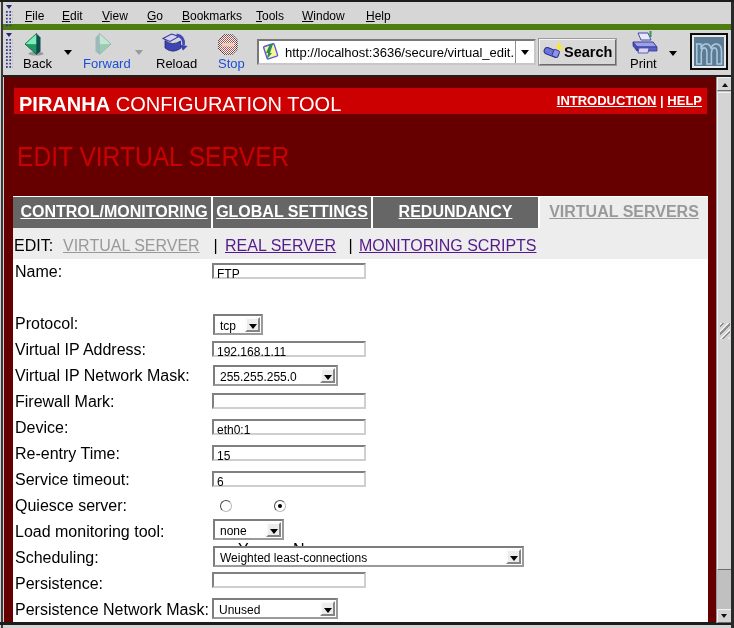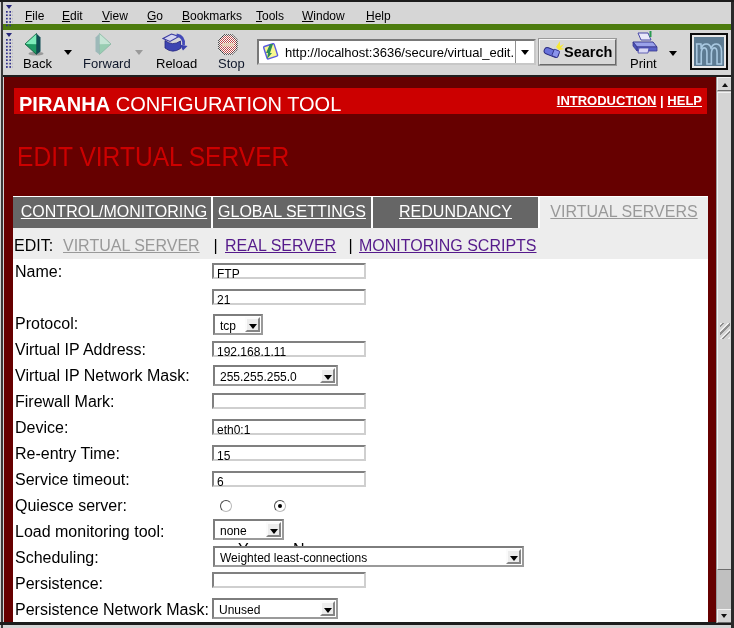--- a/index.html
+++ b/index.html
@@ -21,21 +21,21 @@
 .grippy .dots { position:absolute; left:2px; top:8px; width:6.5px; bottom:2px;
   background-image:radial-gradient(circle at 1px 1px, #30308a 0.9px, transparent 1.1px);
   background-size:3.4px 3.4px; }
 .mitem { position:absolute; top:7px; font-size:12px; color:#000; }
 .mitem u { text-decoration:underline; }
 
 
 #toolbar { left:3px; top:30px; width:728px; height:44px; background:#d6d6d6; }
 #toolbar-sep { left:3px; top:74.5px; width:729px; height:2.5px; background:#1f1f1f; }
 .tlabel { position:absolute; font-size:13px; color:#000; }
-.tlabel.dim { color:#0f172a;text-align:center; }
+.tlabel.dim { color:#1d4ed8;text-align:center; }
 .caret { position:absolute; width:0; height:0; border-left:4px solid transparent; border-right:4px solid transparent; border-top:5px solid #000; }
 .caret.dim { border-top-color:#9a9a9a; }
 
 
 #urlbar { left:257px; top:39px; width:279px; height:26px; background:#fff; border:2px solid; border-color:#787878 #c7c7c7 #c7c7c7 #787878; }
 #urltext { position:absolute; left:285px; top:45px; font-size:13px; color:#000; white-space:nowrap; }
 #urldrop { left:515px; top:41px; width:19px; height:22px; background:#fff; border-left:1px solid #909090; }
 #urldrop .caret { left:5px; top:9px; }
 
 
@@ -51,21 +51,21 @@
 #page { left:4px; top:77px; width:712px; height:544.5px; background:#660000; overflow:hidden; }
 #scroll { left:716px; top:77px; width:16px; height:546px; background:#c6c6c6; border-left:1px solid #9a9a9a; }
 
 
 #redbar { left:10px; top:11px; width:693px; height:26px; background:#cc0000; }
 #redbar .lt { position:absolute; left:5px; top:5px; font-size:20px; color:#fff; }
 #redbar .rt { position:absolute; right:5px; top:5px; font-size:13px; font-weight:bold; color:#fff; }
 #redbar .rt a { color:#fff; text-decoration:underline; }
 #pgtitle { left:13px; top:64px; font-size:28px; color:#cc0000; transform:scaleX(0.878); transform-origin:0 0; white-space:nowrap; }
 #tabs { left:9px; top:119px; width:695px; height:32px; background:#fff; }
-.tab { position:absolute; top:1px; height:31px; background:#666666; color:#fff; font-size:16px; font-weight:normal; text-align:center; line-height:30px; }
+.tab { position:absolute; top:1px; height:31px; background:#666666; color:#fff; font-size:16px; font-weight:bold; text-align:center; line-height:30px; }
 .tab u, .tab { text-decoration:underline; }
 #tab4 { background:#ededed; color:#999999; }
 #subnav { left:9px; top:151px; width:695px; height:31px; background:#ededed; font-size:16px; }
 .glink { color:#999999; text-decoration:underline; }
 .plink { color:#551a8b; text-decoration:underline; }
 #formbg { left:9px; top:182px; width:695px; height:364px; background:#ffffff; }
 
 
 .flabel { position:absolute; left:11px; font-size:16px; color:#000; }
 .tinput { position:absolute; left:208px; width:154px; height:16px; background:#fff;
@@ -208,21 +208,20 @@
       <span style="position:absolute;left:200.5px;top:9px">|</span>
       <span class="plink" style="position:absolute;left:212px;top:9px">REAL SERVER</span>
       <span style="position:absolute;left:335.5px;top:9px">|</span>
       <span class="plink" style="position:absolute;left:346px;top:9px">MONITORING SCRIPTS</span>
     </div>
   <div class="abs" id="formbg"></div>
 
   <div class="flabel" style="top:185.6px">Name:</div>
   <div class="tinput" style="top:186px">FTP</div>
 
-  <div class="tinput" style="top:212px">21</div>
 
   <div class="flabel" style="top:237.6px">Protocol:</div>
   <div class="sel" style="top:237px;width:50px">
       <span class="txt">tcp</span>
       <span class="btn">
         <i></i>
       </span>
     </div>
 
   <div class="flabel" style="top:263.6px">Virtual IP Address:</div>

